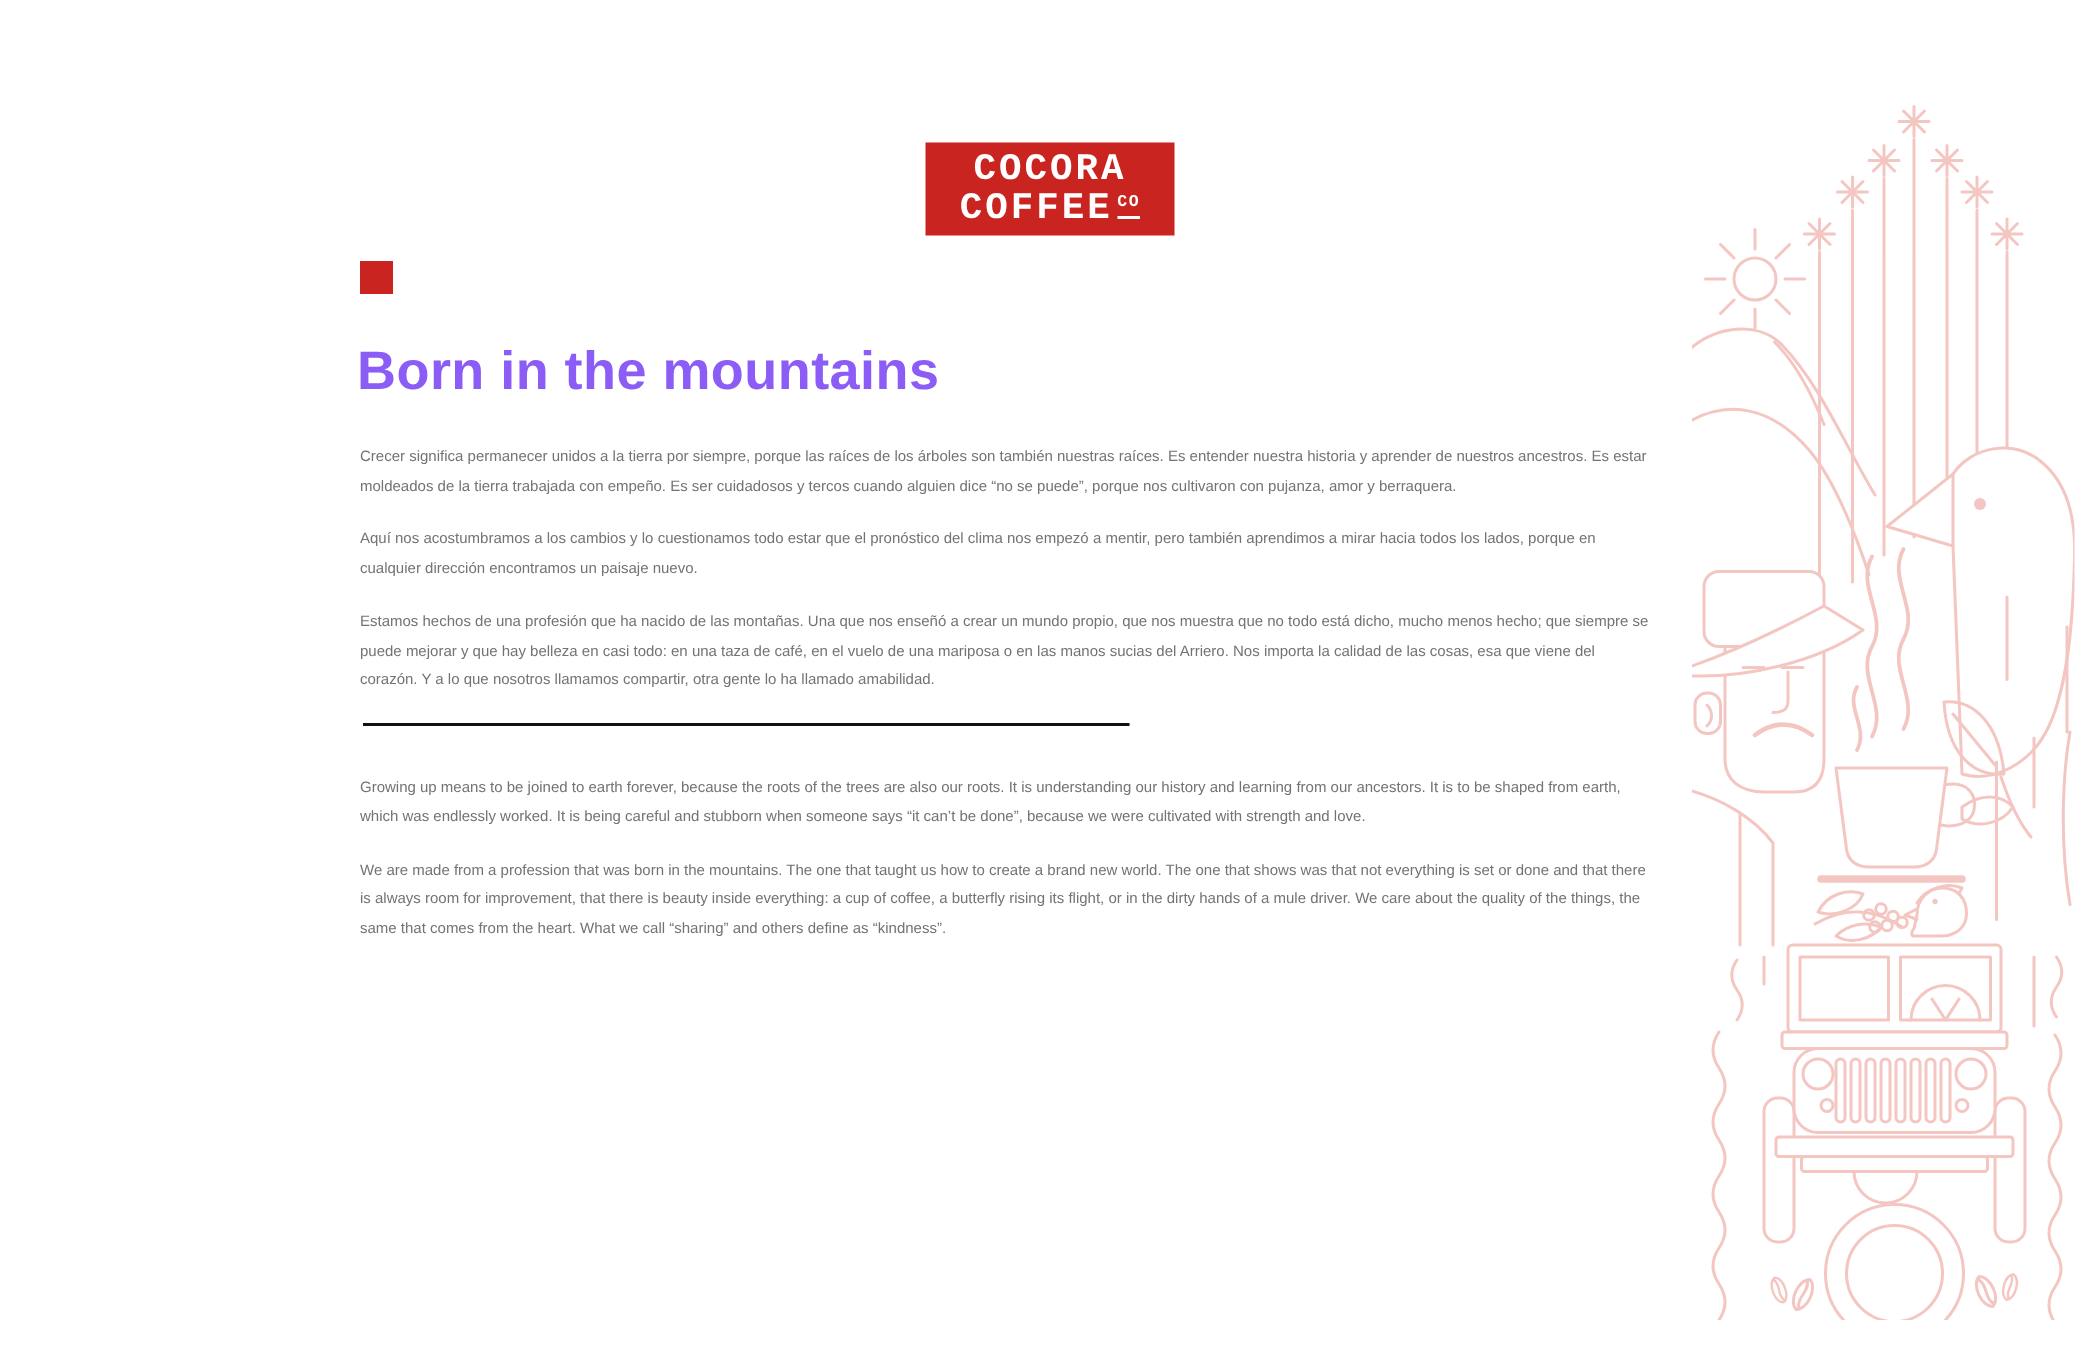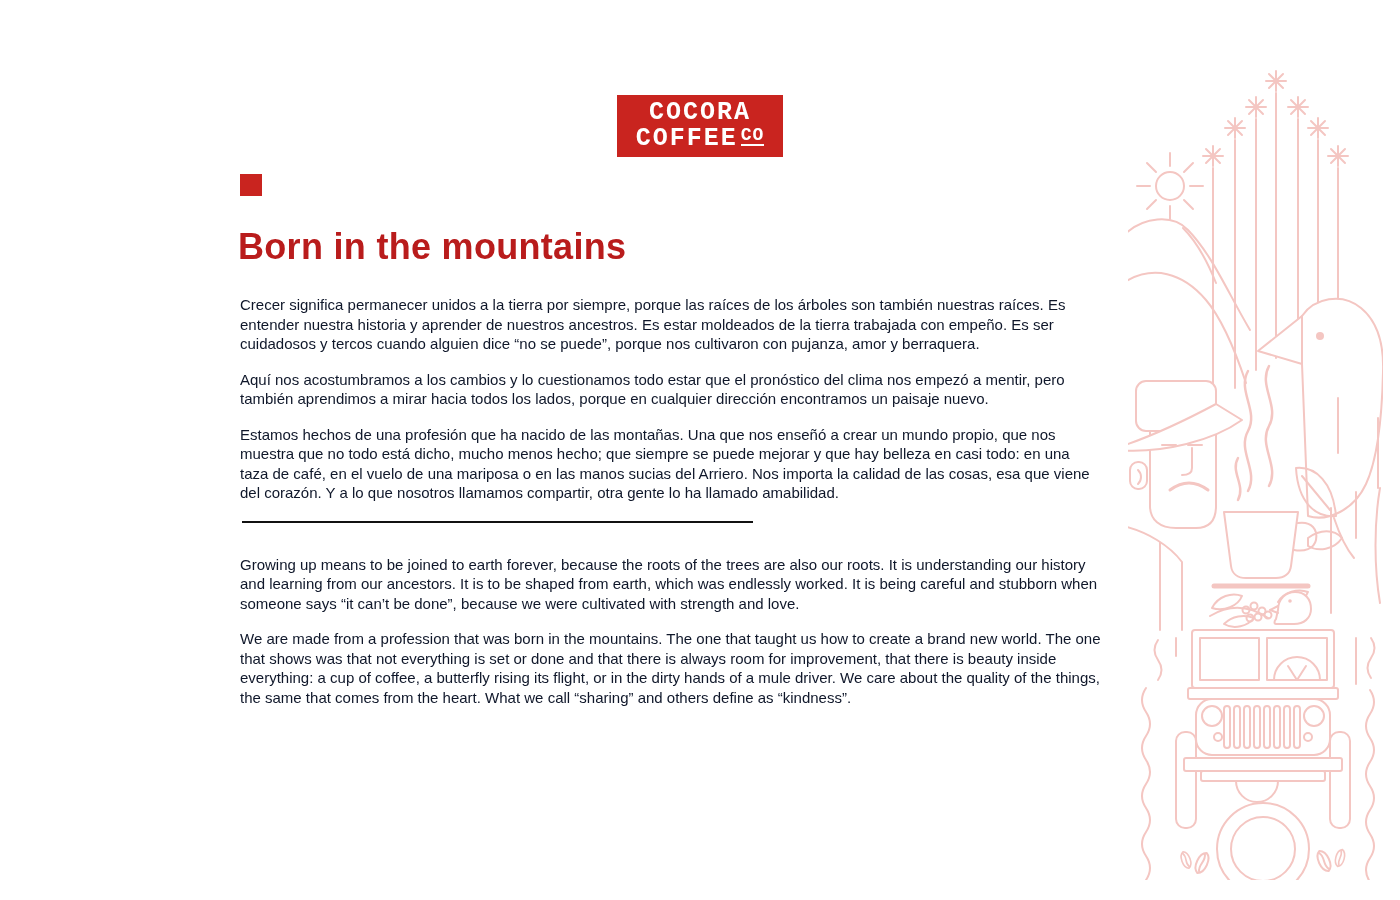--- a/index.html
+++ b/index.html
@@ -4,30 +4,30 @@
 <style>
   * { box-sizing: border-box; margin: 0; padding: 0; }
   html,body { width:1400px; height:900px; background:#ffffff; overflow:hidden;
     font-family:"Liberation Sans", sans-serif; }
   .page { position:relative; width:1400px; height:900px; background:#ffffff; }
 
   .logo { position:absolute; left:617px; top:95px; width:166px; height:62px;
     background:#c9241f; color:#ffffff; display:flex; flex-direction:column;
     align-items:center; justify-content:center; text-decoration:none; cursor:pointer; }
   .logo-line { font-size:25px; font-weight:800; letter-spacing:2px; line-height:26px; display:flex; align-items:flex-start;font-family:Liberation Mono, monospace; }
-  .logo-co { font-size:18px; font-weight:800; letter-spacing:1px; line-height:13px;
+  .logo-co { font-size:11px; font-weight:800; letter-spacing:1px; line-height:13px;
     margin-left:3px; margin-top:3px; padding-bottom:2px; border-bottom:2px solid #ffffff; }
 
   .accent-square { position:absolute; left:240px; top:174px; width:22px; height:22px; background:#c9241f; }
 
   .page-title { position:absolute; left:238px; top:226px; font-size:36px; font-weight:800;
-    color:#b91c1c; letter-spacing:0.3px; }
+    color:#8b5cf6; letter-spacing:0.3px; }
 
   .text-col { position:absolute; left:240px; top:295px; width:862px;
-    font-size:15px; line-height:19.5px; color:#0f172a; }
+    font-size:10px; line-height:19.5px; color:#737373; }
   .text-col p { margin:0 0 16px 0; }
   .divider { width:511px; height:2px; background:#111111; margin:18px 0 32px 2px; }
 
   .illustration { position:absolute; left:1128px; top:68px; width:255px; height:812px; }
   .illustration svg { display:block; width:255px; height:812px; }
 </style>
 </head>
 <body>
 
 <div class="page">

